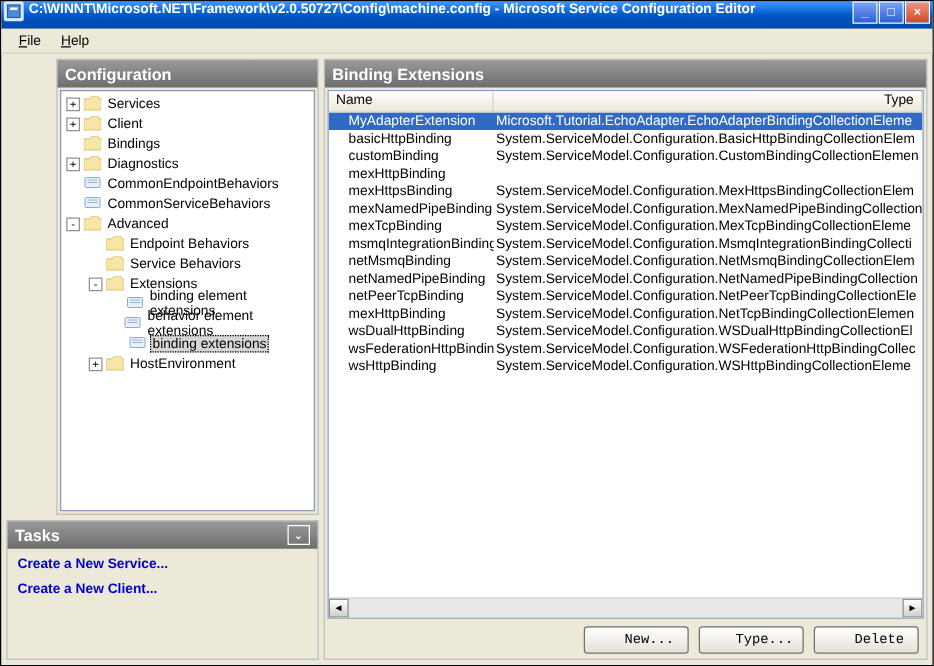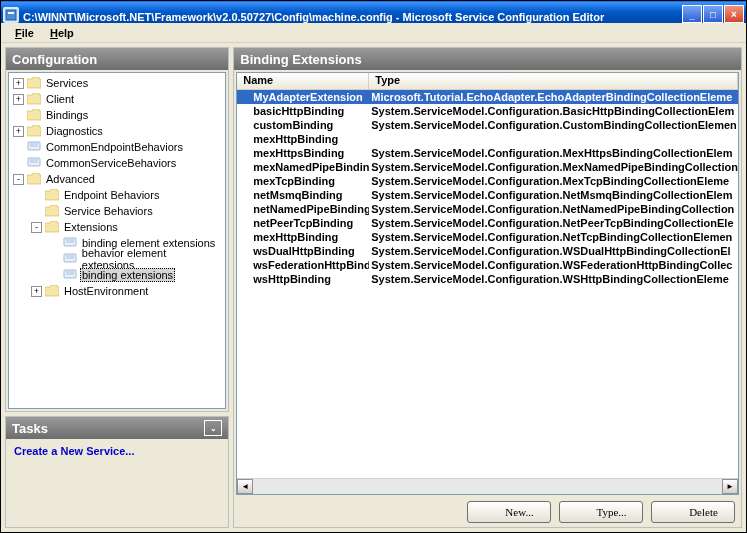--- a/index.html
+++ b/index.html
@@ -1,64 +1,64 @@
 <!DOCTYPE html>
 <html><head>
 <meta charset="utf-8">
 <style>
 * { box-sizing: border-box; margin: 0; padding: 0; }
 body { font-family: Tahoma, sans-serif; font-size: 11px; background: #ece9d8; width: 747px; height: 533px; overflow: hidden; border: 1px solid #000; }
-.titlebar { background: linear-gradient(to bottom, #0058c7 0%, #3a93ff 5%, #0058c7 50%, #0046a8 100%); height: 22px; display: flex; align-items: flex-end; padding: 0 2px; color: #fff; font-weight: bold; }
+.titlebar { background: linear-gradient(to bottom, #0058c7 0%, #3a93ff 5%, #0058c7 50%, #0046a8 100%); height: 22px; display: flex; align-items: flex-start; padding: 0 2px; color: #fff; font-weight: bold; }
 .titlebar .icon { width: 16px; height: 16px; background: #d4e8ff; margin-right: 4px; border-radius: 2px; display: flex; align-items: center; justify-content: center; }
 .titlebar .icon svg { width: 12px; height: 12px; }
 .titlebar .title { flex: 1; text-overflow: ellipsis; white-space: nowrap; overflow: hidden; font-size: 11px; }
 .titlebar .wbtns { display: flex; gap: 1px; }
 .titlebar .wbtn { width: 20px; height: 18px; background: linear-gradient(to bottom, #7aa5f5, #2d5fd4); border: 1px solid #fff; display: flex; align-items: center; justify-content: center; color: #fff; font-weight: bold; font-size: 10px; cursor: default; }
 .titlebar .wbtn.close { background: linear-gradient(to bottom, #f0957a, #d4442d); }
 .menubar { background: #ece9d8; height: 20px; display: flex; align-items: center; padding: 0 6px; border-bottom: 1px solid #d4d0c8; }
-.menubar .mitem { padding: 2px 8px; cursor: default; font-weight: bold; }
+.menubar .mitem { padding: 2px 8px; cursor: default; }
 .menubar .mitem u { text-decoration: underline; }
 .content { display: flex; height: calc(100% - 42px); padding: 4px; gap: 4px; }
 .leftcol { width: 285px; display: flex; flex-direction: column; gap: 4px; }
 .panel { border: 1px solid #bfbfbf; background: #ece9d8; display: flex; flex-direction: column; }
 .panel-header { background: linear-gradient(to bottom, #9a9a9a, #6d6d6d); color: #fff; height: 22px; display: flex; align-items: center; padding: 0 6px; font-weight: bold; font-size: 13px; }
 .panel-header .chev { margin-left: auto; width: 18px; height: 16px; border: 1px solid #fff; display: flex; align-items: center; justify-content: center; font-size: 8px; }
-.tree-panel { flex: 1; min-height: 0; }
+.tree-panel { flex: 1; min-height: 0; margin-left: 40px; }
 .tree { background: #fff; border: 1px solid #7f9db9; flex: 1; overflow: auto; padding: 2px; margin: 2px; }
 .tree .row { display: flex; align-items: center; height: 16px; cursor: default; }
 .tree .indent { display: inline-block; }
 .tree .toggle { width: 11px; height: 11px; border: 1px solid #919191; font-size: 9px; line-height: 9px; text-align: center; margin-right: 3px; background: #fff; color: #000; display: inline-block; }
 .tree .toggle.empty { border: none; }
 .tree .folder { width: 14px; height: 12px; margin-right: 3px; display: inline-flex; }
 .tree .folder svg { width: 14px; height: 12px; }
 .tree .file { width: 14px; height: 12px; margin-right: 3px; display: inline-flex; }
 .tree .file svg { width: 14px; height: 10px; }
 .tree .label.selected { background: #d6d6d6; border: 1px dotted #000; padding: 0 1px; }
 .tree .label { padding: 0 2px; }
 .tasks-panel { height: 112px; }
 .tasks-body { padding: 6px 8px; display: flex; flex-direction: column; gap: 8px; }
 .tasks-body a { color: #0000cc; text-decoration: none; cursor: pointer; font-weight: bold; }
 .rightcol { flex: 1; display: flex; flex-direction: column; }
 .right-panel { flex: 1; }
 .list-wrap { flex: 1; display: flex; flex-direction: column; margin: 2px; }
-.listview { background: #fff; border: 1px solid #7f9db9; flex: 1; overflow: hidden; display: flex; flex-direction: column; font-weight: bold; }
+.listview { background: #fff; border: 1px solid #7f9db9; flex: 1; overflow: hidden; display: flex; flex-direction: column; }
 .listhead { display: flex; background: #ece9d8; border-bottom: 1px solid #d4d0c8; height: 17px; }
 .listhead .col { border-right: 1px solid #d4d0c8; padding: 1px 6px; font-size: 11px; background: linear-gradient(to bottom, #fff, #ece9d8); }
 .listhead .col.name { width: 132px; }
-.listhead .col.type { flex: 1; }
+.listhead .col.type { flex: 1; text-align: right; }
 .listbody { flex: 1; overflow: hidden; }
 .listrow { display: flex; height: 14px; line-height: 14px; font-size: 11px; }
 .listrow .c1 { width: 132px; padding-left: 16px; overflow: hidden; white-space: nowrap; }
 .listrow .c2 { flex: 1; padding-left: 2px; overflow: hidden; white-space: nowrap; }
 .listrow.selected { background: #316ac5; color: #fff; }
 .scrollbar-h { height: 16px; background: #e8e8e8; border-top: 1px solid #d4d0c8; display: flex; align-items: center; }
 .scrollbar-h .sbtn { width: 16px; height: 15px; background: linear-gradient(to bottom, #fff, #d4d0c8); border: 1px solid #919191; display: flex; align-items: center; justify-content: center; font-size: 8px; }
 .scrollbar-h .track { flex: 1; }
 .buttons { display: flex; justify-content: flex-end; gap: 8px; padding: 6px 4px 2px 0; }
-.buttons button { width: 84px; height: 22px; background: linear-gradient(to bottom, #fff, #e4e1d5); border: 1px solid #707070; border-radius: 3px; font-family: Liberation Serif, serif; font-size: 11px; cursor: default; padding-left: 21px; }
+.buttons button { width: 84px; height: 22px; background: linear-gradient(to bottom, #fff, #e4e1d5); border: 1px solid #707070; border-radius: 3px; font-family: Liberation Mono, monospace; font-size: 11px; cursor: default; padding-left: 21px; }
 </style>
 </head>
 <body>
 
 <div class="titlebar">
   <span class="icon">
     <svg viewBox="0 0 12 12">
         <rect x="1" y="1" width="10" height="10" fill="#4a8cdb" stroke="#2a5a9b"></rect>
         <rect x="3" y="3" width="6" height="2" fill="#fff"></rect>
       </svg>
@@ -235,20 +235,21 @@
           </div>
         </div>
     </div>
     <div class="panel tasks-panel">
       <div class="panel-header">
         <span>Tasks</span>
         <span class="chev">⌄</span>
       </div>
       <div class="tasks-body" id="tasks">
           <a>Create a New Service...</a>
+          <a>Create a New Client...</a>
         </div>
     </div>
   </div>
   <div class="rightcol">
     <div class="panel right-panel">
       <div class="panel-header">
         <span>Binding Extensions</span>
       </div>
       <div class="list-wrap">
         <div class="listview">
@@ -278,20 +279,24 @@
               </div>
               <div class="listrow">
                 <div class="c1">mexNamedPipeBinding</div>
                 <div class="c2">System.ServiceModel.Configuration.MexNamedPipeBindingCollection</div>
               </div>
               <div class="listrow">
                 <div class="c1">mexTcpBinding</div>
                 <div class="c2">System.ServiceModel.Configuration.MexTcpBindingCollectionEleme</div>
               </div>
               <div class="listrow">
+                <div class="c1">msmqIntegrationBinding</div>
+                <div class="c2">System.ServiceModel.Configuration.MsmqIntegrationBindingCollecti</div>
+              </div>
+              <div class="listrow">
                 <div class="c1">netMsmqBinding</div>
                 <div class="c2">System.ServiceModel.Configuration.NetMsmqBindingCollectionElem</div>
               </div>
               <div class="listrow">
                 <div class="c1">netNamedPipeBinding</div>
                 <div class="c2">System.ServiceModel.Configuration.NetNamedPipeBindingCollection</div>
               </div>
               <div class="listrow">
                 <div class="c1">netPeerTcpBinding</div>
                 <div class="c2">System.ServiceModel.Configuration.NetPeerTcpBindingCollectionEle</div>

